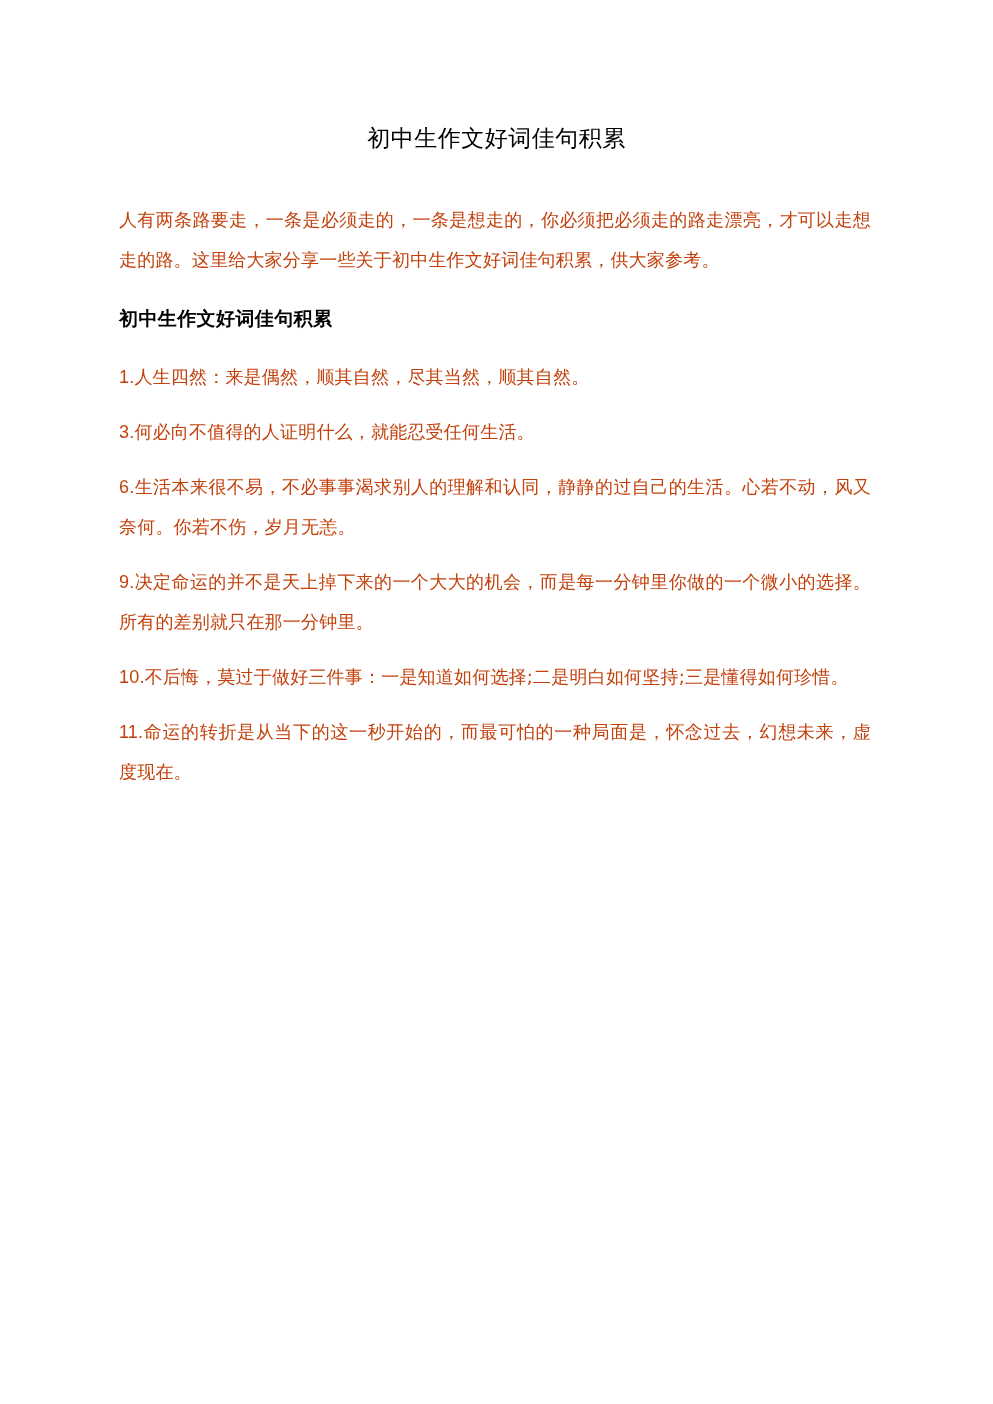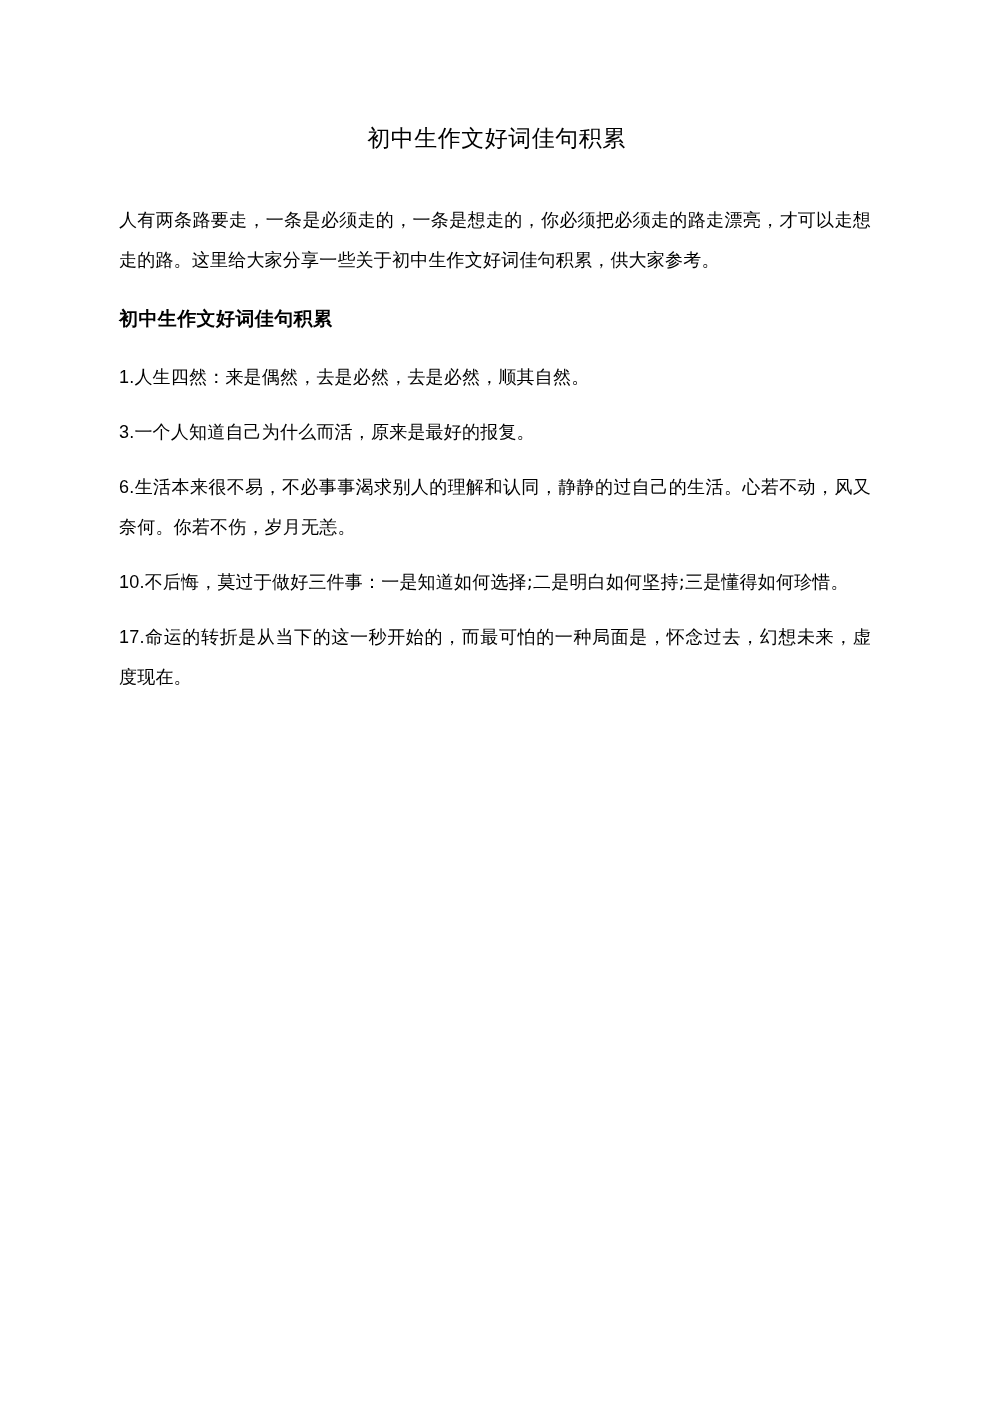--- a/index.html
+++ b/index.html
@@ -39,21 +39,21 @@
     position: absolute;
     left: 119px;
     top: 200px;
     width: 752px;
   }
   .para {
     font-size: 18px;
     line-height: 40px;
     margin: 0 0 15px 0;
     letter-spacing: 0.2px;
-    color: #000000;
+    color: #c2410c;
     text-align: justify;
   }
   .intro {
     margin-bottom: 18px;
   }
   .section-heading {
     font-size: 19px;
     font-weight: bold;
     line-height: 40px;
     margin: 0 0 19px 0;
@@ -68,19 +68,20 @@
 <body>
 
 <div class="page">
   <div class="title">初中生作文好词佳句积累</div>
 
   <div class="content">
     <p class="para intro">人有两条路要走，一条是必须走的，一条是想走的，你必须把必须走的路走漂亮，才可以走想走的路。这里给大家分享一些关于初中生作文好词佳句积累，供大家参考。</p>
 
     <div class="section-heading">初中生作文好词佳句积累</div>
 
-    <p class="para item"><span class="num">1.</span><span>人生四然：来是偶然，去是必然，去是必然，顺其自然。</span></p>
-    <p class="para item"><span class="num">3.</span><span>一个人知道自己为什么而活，原来是最好的报复。</span></p>
+    <p class="para item"><span class="num">1.</span><span>人生四然：来是偶然，顺其自然，尽其当然，顺其自然。</span></p>
+    <p class="para item"><span class="num">3.</span><span>何必向不值得的人证明什么，就能忍受任何生活。</span></p>
     <p class="para item"><span class="num">6.</span><span>生活本来很不易，不必事事渴求别人的理解和认同，静静的过自己的生活。心若不动，风又奈何。你若不伤，岁月无恙。</span></p>
+    <p class="para item"><span class="num">9.</span><span>决定命运的并不是天上掉下来的一个大大的机会，而是每一分钟里你做的一个微小的选择。所有的差别就只在那一分钟里。</span></p>
     <p class="para item"><span class="num">10.</span><span>不后悔，莫过于做好三件事：一是知道如何选择;二是明白如何坚持;三是懂得如何珍惜。</span></p>
-    <p class="para item"><span class="num">17.</span><span>命运的转折是从当下的这一秒开始的，而最可怕的一种局面是，怀念过去，幻想未来，虚度现在。</span></p>
+    <p class="para item"><span class="num">11.</span><span>命运的转折是从当下的这一秒开始的，而最可怕的一种局面是，怀念过去，幻想未来，虚度现在。</span></p>
   </div>
 </div>
 
 </body></html>

